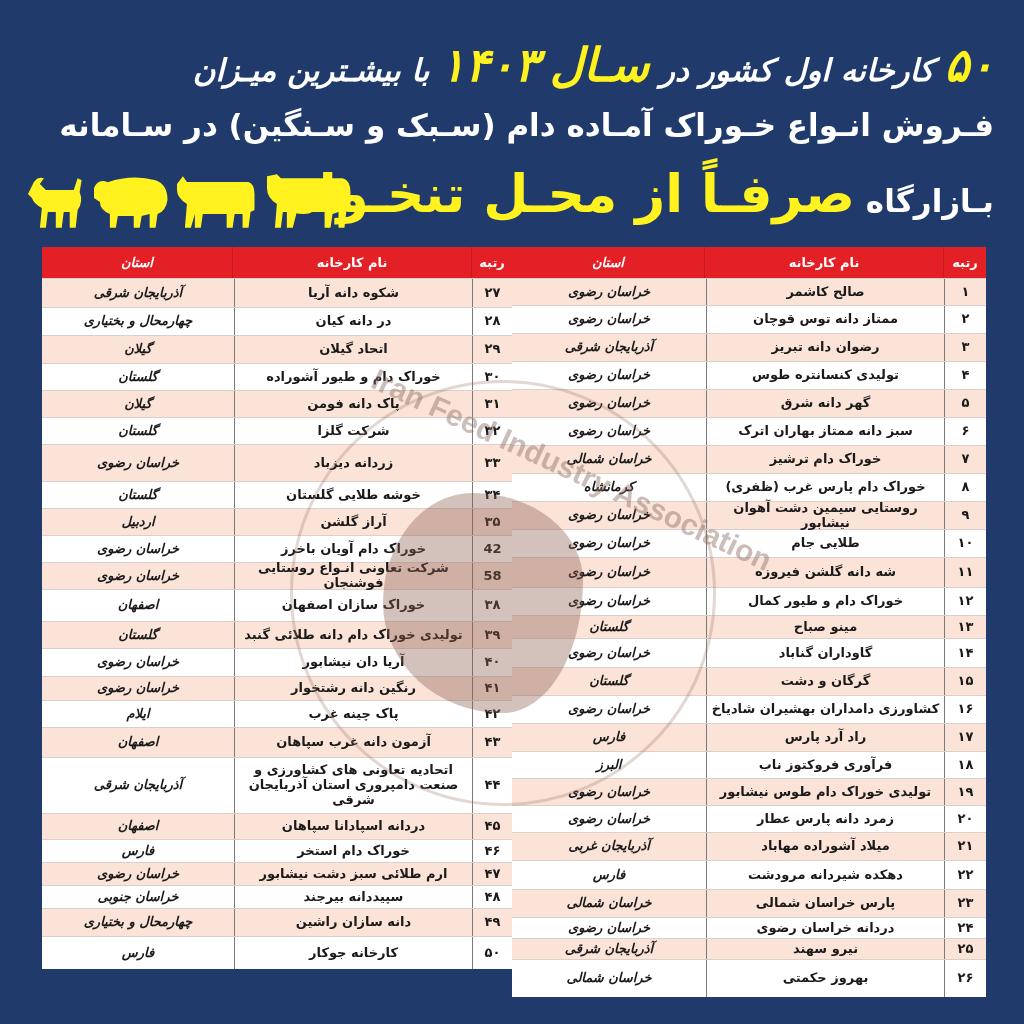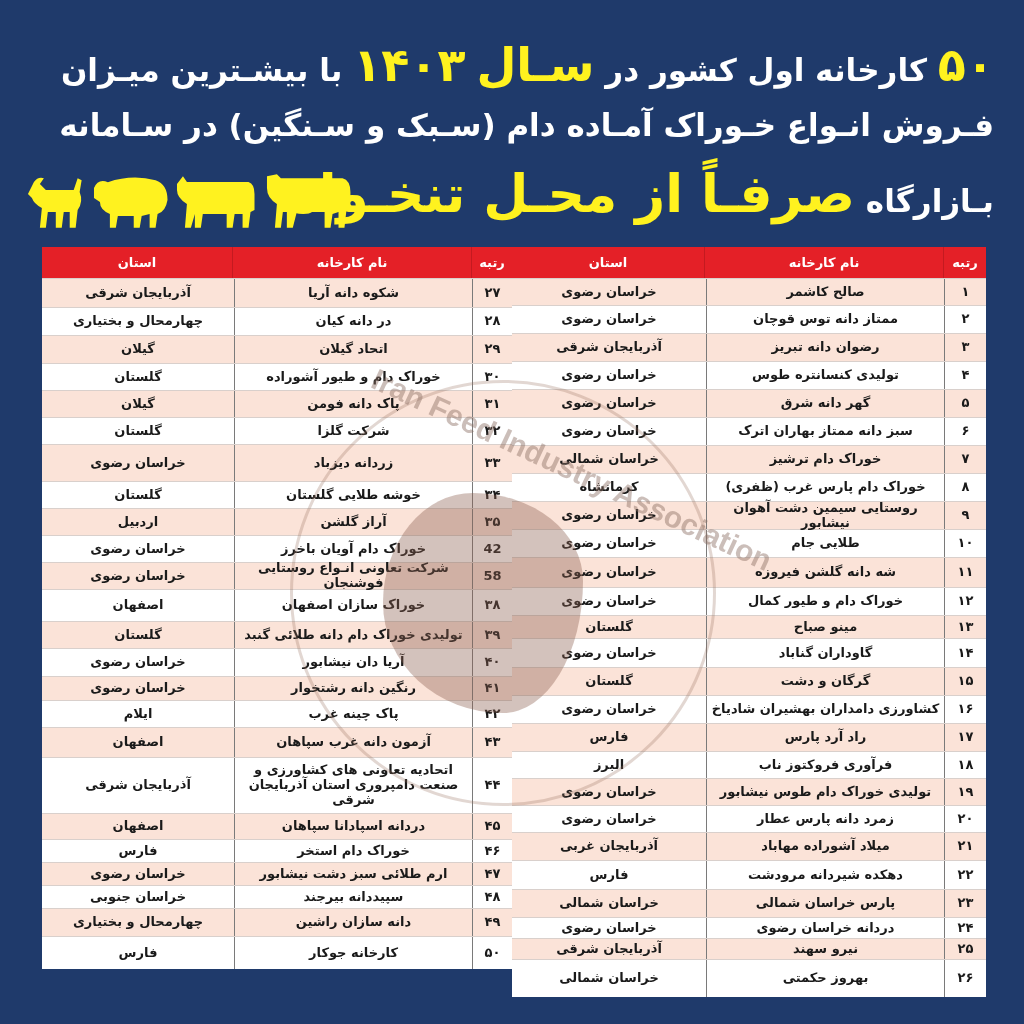--- a/index.html
+++ b/index.html
@@ -10,21 +10,21 @@
     position:relative;
   }
   .header {
     position:absolute; left:0; top:0; width:1024px; height:240px;
     direction:rtl; text-align:right;
   }
   .hl {
     position:absolute; right:30px; color:#ffffff; font-weight:bold;
     white-space:nowrap; line-height:1;
   }
-  .hl1 { top:42px; font-size:31px; }
+  .hl1 { top:42px; font-size:31px;font-style:italic; }
   .hl2 { top:110px; font-size:31px; }
   .hl3 { top:168px; font-size:31px; }
   .yellow { color:#fff21f; }
   .big { font-size:46px; }
   .bigger { font-size:52px; }
   .animals {
     position:absolute; left:24px; top:162px; width:330px; height:68px;
     display:flex; gap:6px; align-items:flex-end;
   }
   .animals svg { fill:#fff21f; }
@@ -39,21 +39,21 @@
   .table.right { left:512px; width:474px; }
   .table.left { left:42px; width:470px; }
   .thead { display:flex; height:31px; background:#e42027; color:#ffffff; }
   .thead div { display:flex; align-items:center; justify-content:center; font-size:13px; border-left:1px solid #c41a20; }
   .row { display:flex; border-top:1px solid #d9d0cc; }
   .row:nth-child(odd) { background:#fbe3d8; }
   .row:nth-child(even) { background:#ffffff; }
   .cell { display:flex; align-items:center; justify-content:center; text-align:center; border-left:1px solid #7a7a7a; padding:0 4px; box-sizing:border-box; line-height:1.15; }
   .c-rank { width:42px; }
   .c-name { width:238px; }
-  .c-prov { flex:1; border-left:none; }
+  .c-prov { flex:1; border-left:none;font-style:italic; }
   .left .c-rank { width:40px; }
   .left .c-name { width:238px; }
 
   .watermark {
     position:absolute; left:290px; top:380px; width:420px; height:420px;
     border-radius:50%; border:3px solid rgba(150,110,95,0.28);
     pointer-events:none;
   }
   .watermark .blob {
     position:absolute; left:90px; top:110px; width:200px; height:220px;

